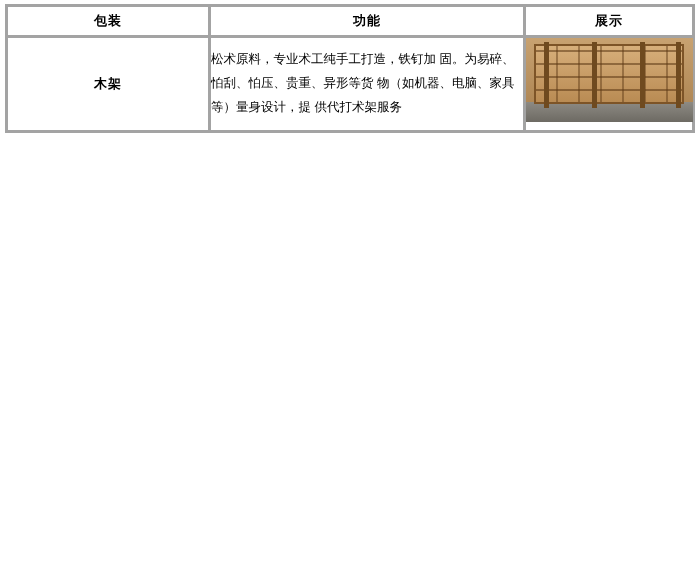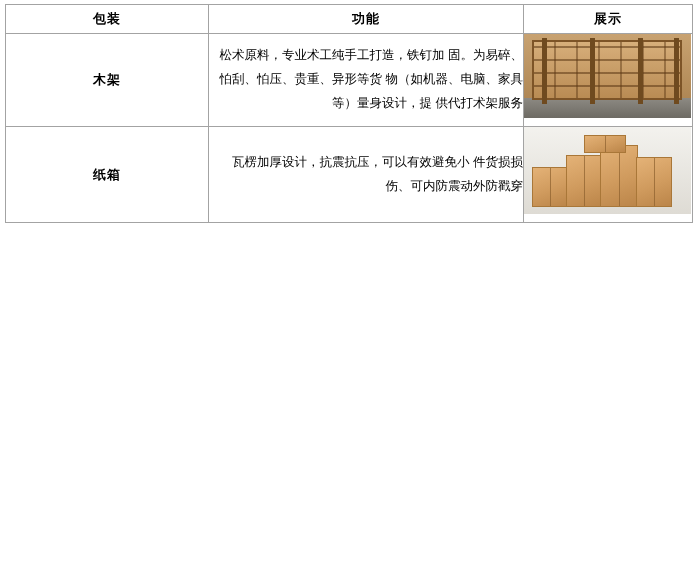--- a/index.html
+++ b/index.html
@@ -22,21 +22,21 @@
   }
   table.pkg-table {
     border-collapse: collapse;
     table-layout: fixed;
     width: 687px;
     margin: 4px 0 0 5px;
     background: #ffffff;
   }
   table.pkg-table th,
   table.pkg-table td {
-    border: 1px solid #a3a3a3;
+    border: 3px solid #a3a3a3;
     padding: 0;
     vertical-align: middle;
   }
   col.c-pkg { width: 203px; }
   col.c-fn  { width: 315px; }
   col.c-show{ width: 169px; }
 
   thead th {
     height: 28px;
     font-size: 13px;
@@ -48,21 +48,21 @@
     text-align: center;
     font-size: 13px;
     font-weight: bold;
     letter-spacing: 1px;
     padding: 4px 6px;
   }
   .cell-fn {
     font-size: 12.5px;
     line-height: 1.9;
     padding: 6px 10px 6px 9px;
-    text-align: right;
+    text-align: left;
     word-break: break-all;
   }
   .cell-show {
     padding: 0;
     text-align: center;
   }
   .img-wrap {
     width: 167px;
     height: 100%;
     display: block;
@@ -188,34 +188,19 @@
               <span class="stack"></span>
               <span class="post" style="left:18px"></span>
               <span class="post" style="left:66px"></span>
               <span class="post" style="left:114px"></span>
               <span class="post" style="left:150px"></span>
             </span>
           </span>
         </td>
       </tr>
 
-      <tr class="r2">
-        <td class="cell-pkg">纸箱</td>
-        <td class="cell-fn">瓦楞加厚设计，抗震抗压，可以有效避免小 件货损损伤、可内防震动外防戳穿</td>
-        <td class="cell-show">
-          <span class="img-wrap">
-            <span class="img-box ph-carton">
-              <span class="bx" style="left:8px;  top:40px; width:34px; height:38px;"></span>
-              <span class="bx" style="left:42px; top:28px; width:34px; height:50px;"></span>
-              <span class="bx" style="left:76px; top:18px; width:36px; height:60px;"></span>
-              <span class="bx" style="left:112px;top:30px; width:34px; height:48px;"></span>
-              <span class="bx" style="left:60px; top:8px;  width:40px; height:16px;"></span>
-            </span>
-          </span>
-        </td>
-      </tr>
 
 
 
 
     </tbody>
   </table>
 </div>
 
 </body></html>

